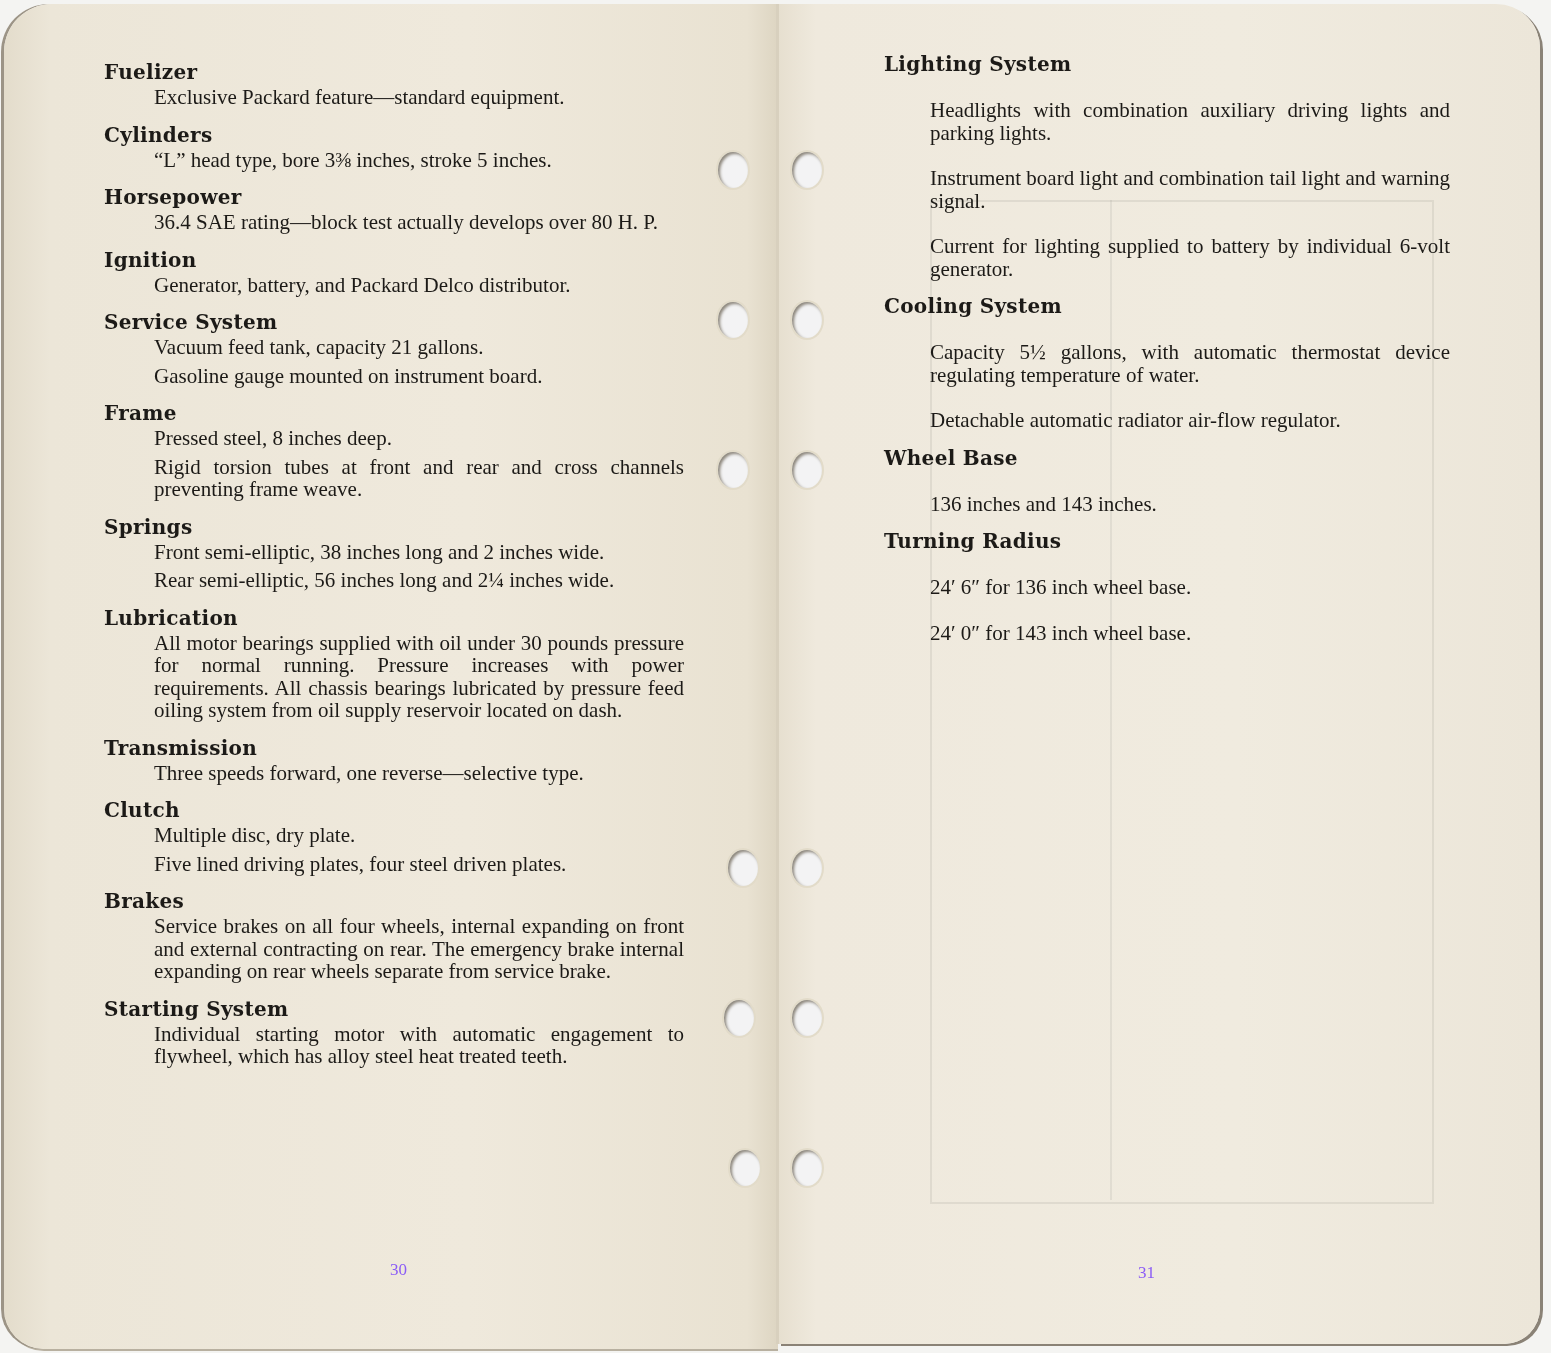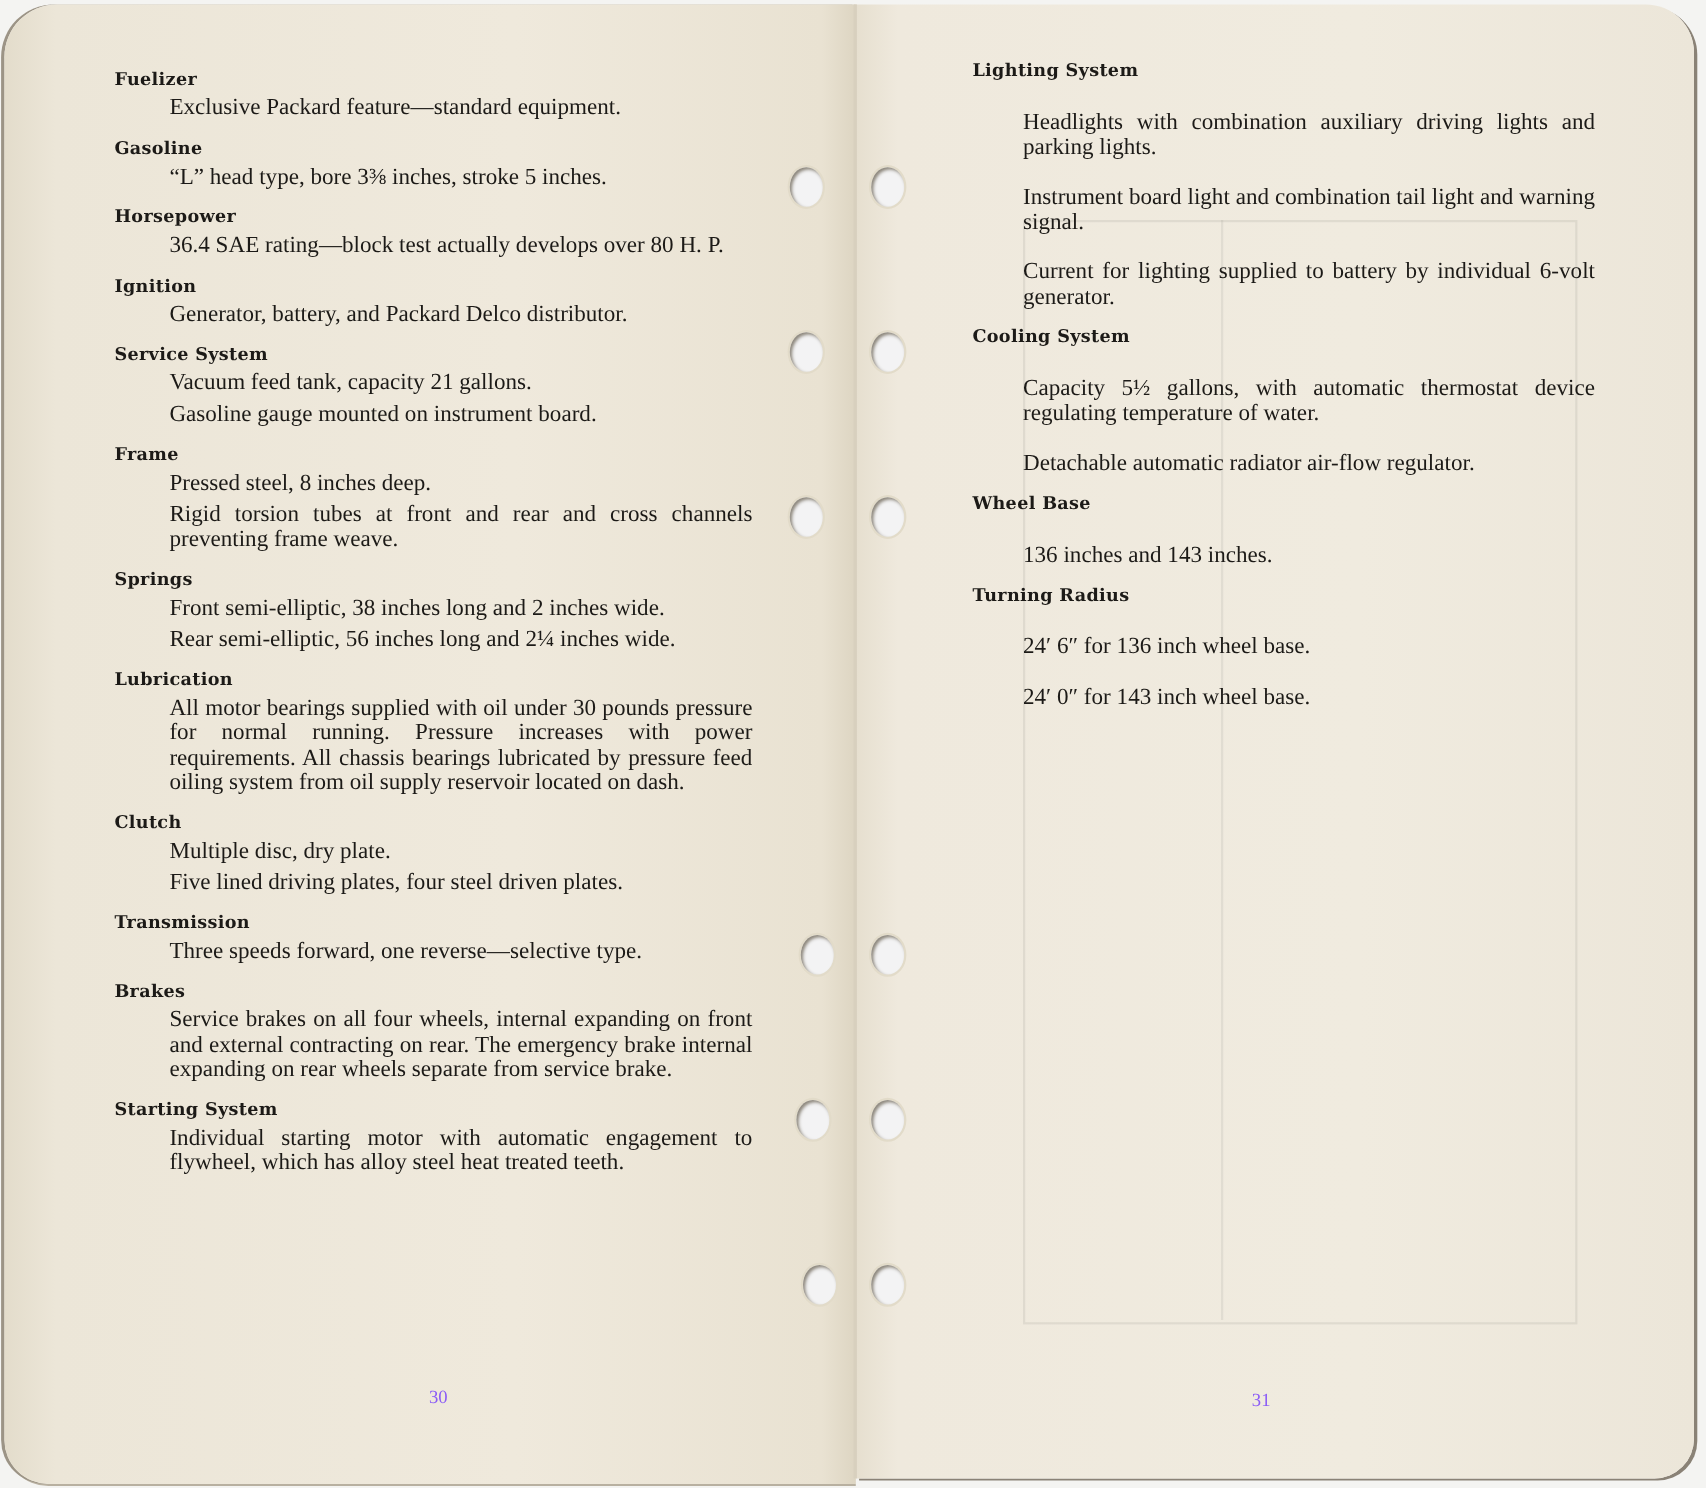--- a/index.html
+++ b/index.html
@@ -41,21 +41,21 @@
     box-shadow:inset 2px 2px 3px #8d877c, 0 0 0 2px #e2dbc9;
   }
   .col {
     position:absolute; color:#1c1a17;
   }
   .col-left { left:104px; top:60px; width:580px; }
   .col-right { left:884px; top:52px; width:566px; }
   .section { margin-bottom:14px; }
   .heading {
     font-family:"DejaVu Serif", serif; font-weight:bold;
-    font-size:16px; letter-spacing:0.3px; margin:0 0 2px 0; line-height:24px;
+    font-size:20px; letter-spacing:0.3px; margin:0 0 2px 0; line-height:24px;
   }
   .para {
     font-family:"Liberation Serif", serif; font-size:21px; line-height:22.5px;
     margin:0 0 6px 50px; text-align:justify;
   }
   .col-right .para { margin-left:46px;margin-top:23px; }
   .page-num {
     position:absolute; font-family:"Liberation Serif", serif; font-size:17px; color:#8b5cf6;
   }
 </style>
@@ -81,21 +81,21 @@
 <div class="hole" style="left:792px;top:850px;"></div>
 <div class="hole" style="left:792px;top:1000px;"></div>
 <div class="hole" style="left:792px;top:1150px;"></div>
 
 <div class="col col-left" id="left-col">
     <div class="section">
       <div class="heading">Fuelizer</div>
       <div class="para">Exclusive Packard feature—standard equipment.</div>
     </div>
     <div class="section">
-      <div class="heading">Gasoline</div>
+      <div class="heading">Cylinders</div>
       <div class="para">“L” head type, bore 3⅜ inches, stroke 5 inches.</div>
     </div>
     <div class="section">
       <div class="heading">Horsepower</div>
       <div class="para">36.4 SAE rating—block test actually develops over 80 H. P.</div>
     </div>
     <div class="section">
       <div class="heading">Ignition</div>
       <div class="para">Generator, battery, and Packard Delco distributor.</div>
     </div>
@@ -112,27 +112,27 @@
     <div class="section">
       <div class="heading">Springs</div>
       <div class="para">Front semi-elliptic, 38 inches long and 2 inches wide.</div>
       <div class="para">Rear semi-elliptic, 56 inches long and 2¼ inches wide.</div>
     </div>
     <div class="section">
       <div class="heading">Lubrication</div>
       <div class="para">All motor bearings supplied with oil under 30 pounds pressure for normal running.  Pressure increases with power requirements.  All chassis bearings lubricated by pressure feed oiling system from oil supply reservoir located on dash.</div>
     </div>
     <div class="section">
+      <div class="heading">Transmission</div>
+      <div class="para">Three speeds forward, one reverse—selective type.</div>
+    </div>
+    <div class="section">
       <div class="heading">Clutch</div>
       <div class="para">Multiple disc, dry plate.</div>
       <div class="para">Five lined driving plates, four steel driven plates.</div>
-    </div>
-    <div class="section">
-      <div class="heading">Transmission</div>
-      <div class="para">Three speeds forward, one reverse—selective type.</div>
     </div>
     <div class="section">
       <div class="heading">Brakes</div>
       <div class="para">Service brakes on all four wheels, internal expanding on front and external contracting on rear.  The emergency brake internal expanding on rear wheels separate from service brake.</div>
     </div>
     <div class="section">
       <div class="heading">Starting System</div>
       <div class="para">Individual starting motor with automatic engagement to flywheel, which has alloy steel heat treated teeth.</div>
     </div>
   </div>

